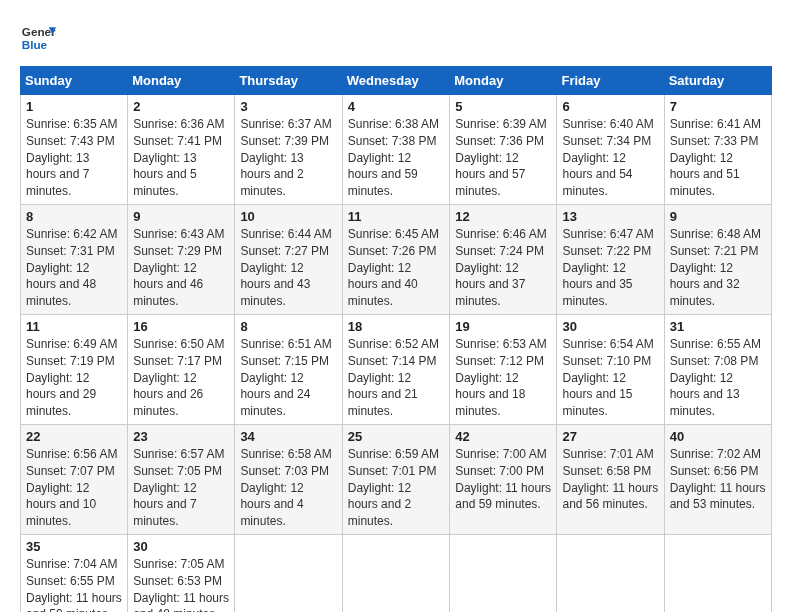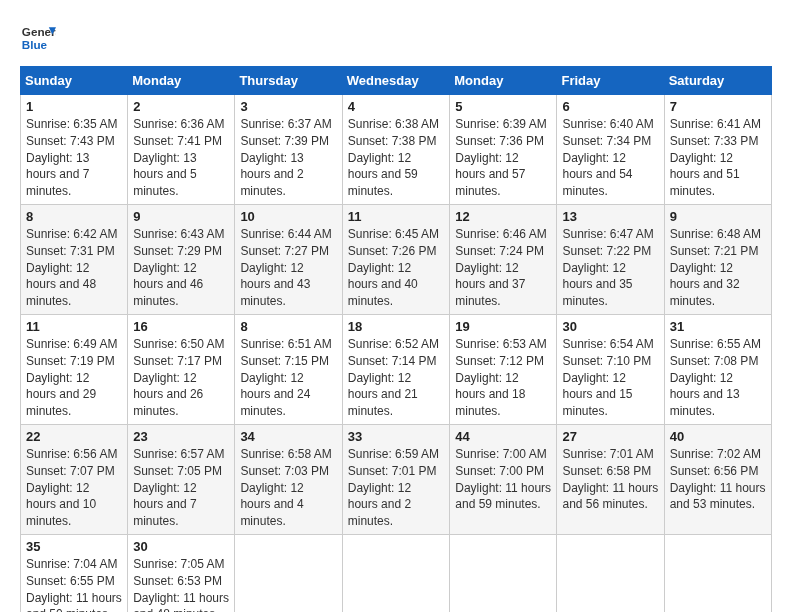--- a/index.html
+++ b/index.html
@@ -159,23 +159,23 @@
         <td><span class="day-number">31</span>
 <span class="day-detail">Sunrise: 6:55 AM<br>Sunset: 7:08 PM<br>Daylight: 12 hours and 13 minutes.</span></td>
       </tr>
       <tr>
         <td><span class="day-number">22</span>
 <span class="day-detail">Sunrise: 6:56 AM<br>Sunset: 7:07 PM<br>Daylight: 12 hours and 10 minutes.</span></td>
         <td><span class="day-number">23</span>
 <span class="day-detail">Sunrise: 6:57 AM<br>Sunset: 7:05 PM<br>Daylight: 12 hours and 7 minutes.</span></td>
         <td><span class="day-number">34</span>
 <span class="day-detail">Sunrise: 6:58 AM<br>Sunset: 7:03 PM<br>Daylight: 12 hours and 4 minutes.</span></td>
-        <td><span class="day-number">33</span>
+        <td><span class="day-number">25</span>
 <span class="day-detail">Sunrise: 6:59 AM<br>Sunset: 7:01 PM<br>Daylight: 12 hours and 2 minutes.</span></td>
-        <td><span class="day-number">44</span>
+        <td><span class="day-number">42</span>
 <span class="day-detail">Sunrise: 7:00 AM<br>Sunset: 7:00 PM<br>Daylight: 11 hours and 59 minutes.</span></td>
         <td><span class="day-number">27</span>
 <span class="day-detail">Sunrise: 7:01 AM<br>Sunset: 6:58 PM<br>Daylight: 11 hours and 56 minutes.</span></td>
         <td><span class="day-number">40</span>
 <span class="day-detail">Sunrise: 7:02 AM<br>Sunset: 6:56 PM<br>Daylight: 11 hours and 53 minutes.</span></td>
       </tr>
       <tr>
         <td><span class="day-number">35</span>
 <span class="day-detail">Sunrise: 7:04 AM<br>Sunset: 6:55 PM<br>Daylight: 11 hours and 50 minutes.</span></td>
         <td><span class="day-number">30</span>

